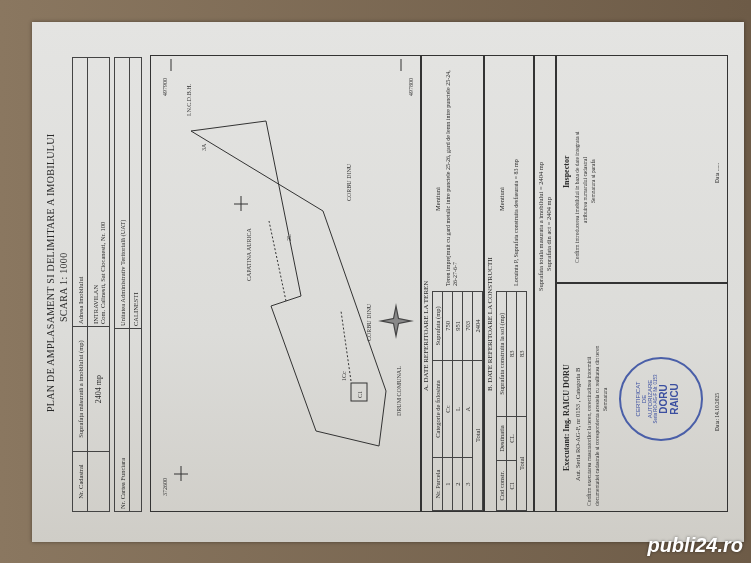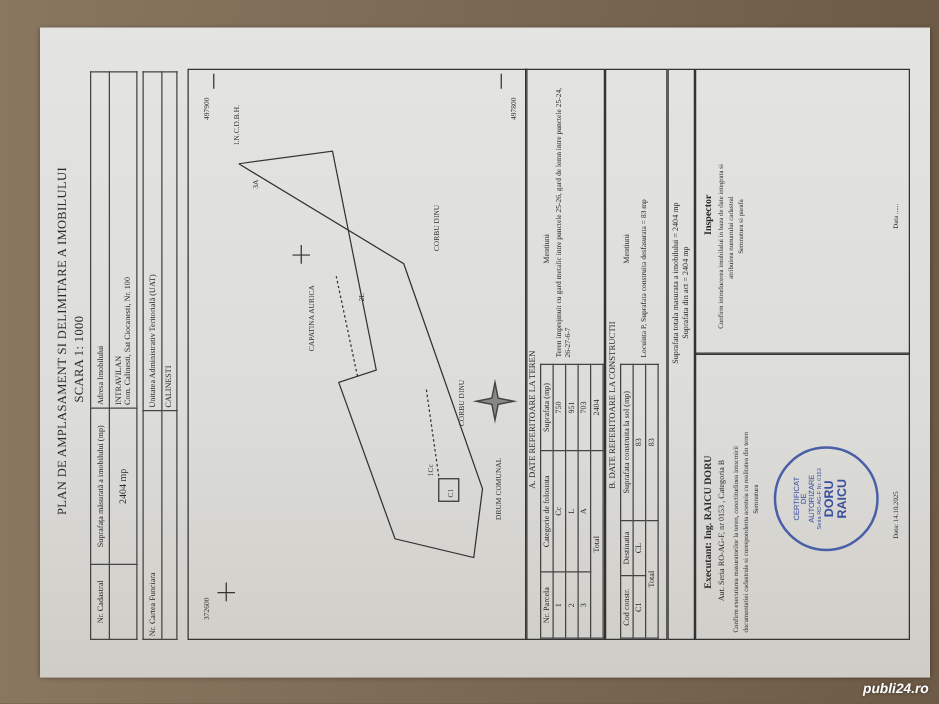--- a/index.html
+++ b/index.html
@@ -8,21 +8,21 @@
   .paper{position:absolute;left:32px;top:22px;width:712px;height:520px;background:linear-gradient(180deg,#e4e4e2 0%,#dcdcd9 60%,#cfcdc7 100%);box-shadow:0 0 4px rgba(0,0,0,.4);}
   
   .rot{position:absolute;left:0;top:520px;width:520px;height:712px;transform-origin:0 0;transform:rotate(-90deg);}
   .frame{position:absolute;border:1px solid #333;}
   .txt{position:absolute;white-space:nowrap;font-size:8px;line-height:1;}
   .title{font-size:10px;letter-spacing:.3px;}
   table{border-collapse:collapse;position:absolute;font-size:6.5px;}
   td{border:1px solid #444;padding:1px 2px;text-align:center;vertical-align:middle;}
   .plot svg{position:absolute;left:0;top:0;}
   .stamp{position:absolute;border:2px solid #4a5fa8;border-radius:50%;color:#3b4fa0;text-align:center;font-family:"Liberation Sans",sans-serif;}
-  .watermark{position:absolute;right:8px;bottom:6px;color:#fff;font-family:"Liberation Sans",sans-serif;font-weight:bold;font-size:11px;font-style:italic;text-shadow:0 0 3px rgba(0,0,0,.5);}
+  .watermark{position:absolute;right:8px;bottom:6px;color:#fff;font-family:"Liberation Sans",sans-serif;font-weight:bold;font-size:20px;font-style:italic;text-shadow:0 0 3px rgba(0,0,0,.5);}
 </style>
 </head>
 <body>
 
 <div class="bg-floor"></div>
 
 <div class="paper">
   <div class="rot">
 
     <div class="txt title" style="left:130px;top:14px;">PLAN DE AMPLASAMENT SI DELIMITARE A IMOBILULUI</div>

